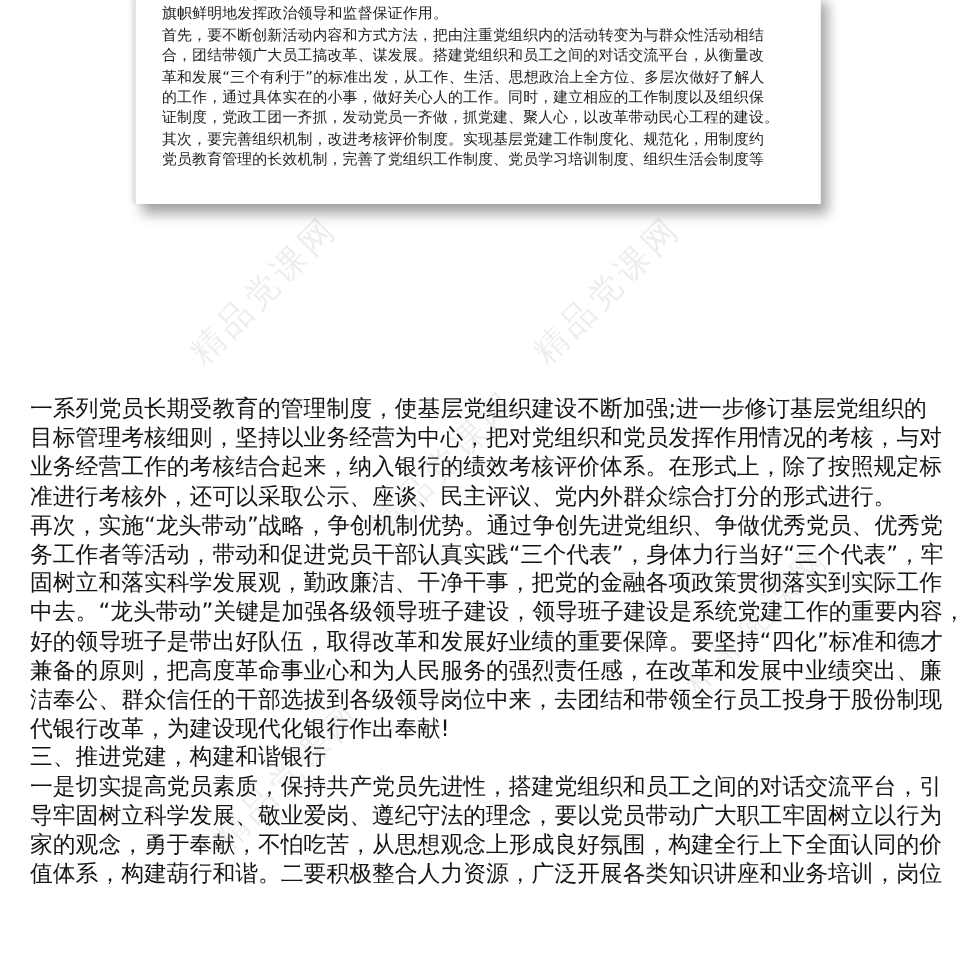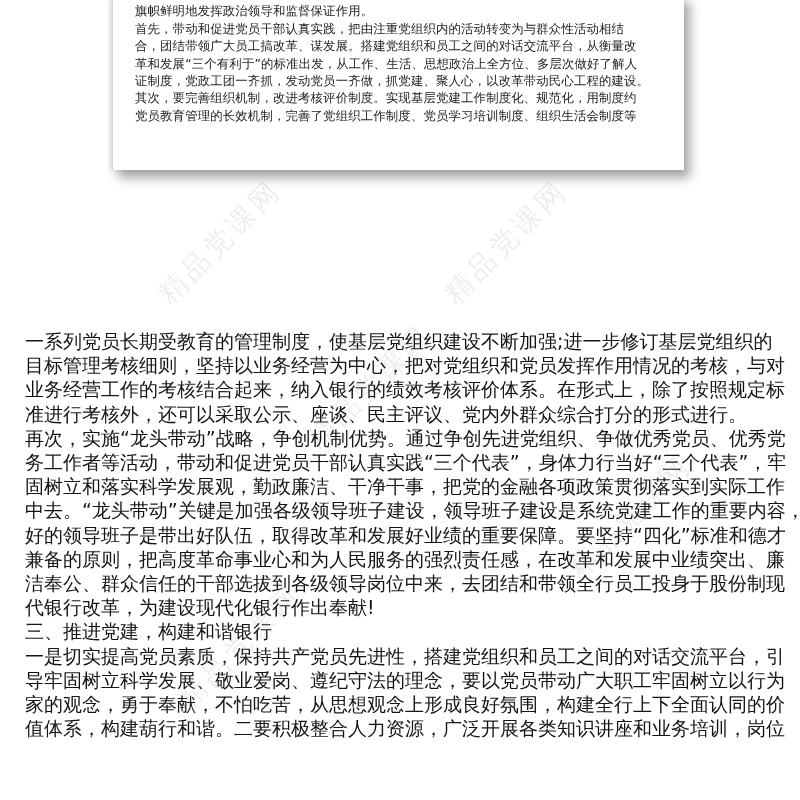--- a/index.html
+++ b/index.html
@@ -41,23 +41,24 @@
 <div class="watermark" style="left:150px; top:285px;">精品党课网</div>
 <div class="watermark" style="left:436px; top:285px;">精品党课网</div>
 <div class="watermark" style="left:300px; top:430px;">精品党课网</div>
 <div class="watermark" style="left:170px; top:690px;">精品党课网</div>
 <div class="watermark" style="left:560px; top:560px;">精品党课网</div>
 
 <div class="page-card">
   <div class="text">
     <p style="margin-top:-9px;">在集体决策、参与决策、监督决策的过程中，加强民主管理，畅通党员群众反映意见的渠道，</p>
     <p>旗帜鲜明地发挥政治领导和监督保证作用。</p>
-    <p>首先，带动和促进党员干部认真实践，把由注重党组织内的活动转变为与群众性活动相结</p>
+    <p>首先，要不断创新活动内容和方式方法，把由注重党组织内的活动转变为与群众性活动相结</p>
     <p>合，团结带领广大员工搞改革、谋发展。搭建党组织和员工之间的对话交流平台，从衡量改</p>
     <p>革和发展“三个有利于”的标准出发，从工作、生活、思想政治上全方位、多层次做好了解人</p>
+    <p>的工作，通过具体实在的小事，做好关心人的工作。同时，建立相应的工作制度以及组织保</p>
     <p>证制度，党政工团一齐抓，发动党员一齐做，抓党建、聚人心，以改革带动民心工程的建设。</p>
     <p>其次，要完善组织机制，改进考核评价制度。实现基层党建工作制度化、规范化，用制度约</p>
     <p>党员教育管理的长效机制，完善了党组织工作制度、党员学习培训制度、组织生活会制度等</p>
   </div>
 </div>
 
 <div class="main-text">
   <p>一系列党员长期受教育的管理制度，使基层党组织建设不断加强;进一步修订基层党组织的</p>
   <p>目标管理考核细则，坚持以业务经营为中心，把对党组织和党员发挥作用情况的考核，与对</p>
   <p>业务经营工作的考核结合起来，纳入银行的绩效考核评价体系。在形式上，除了按照规定标</p>

